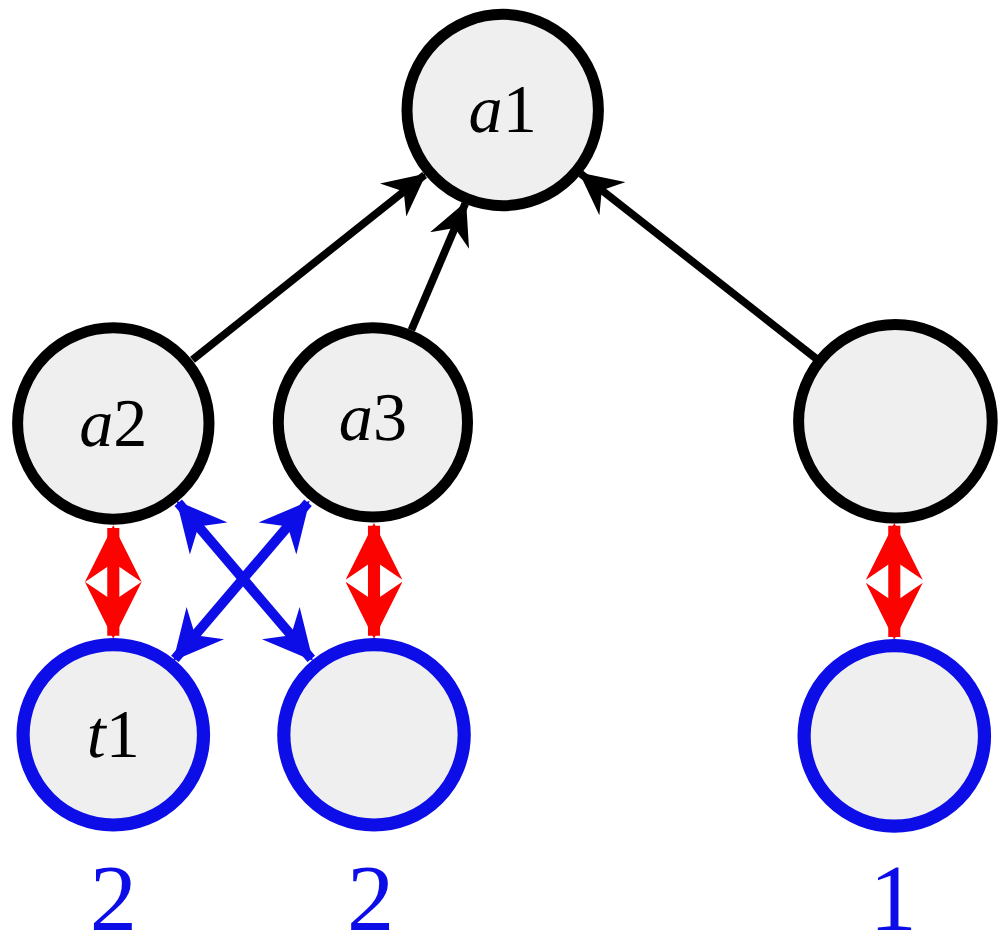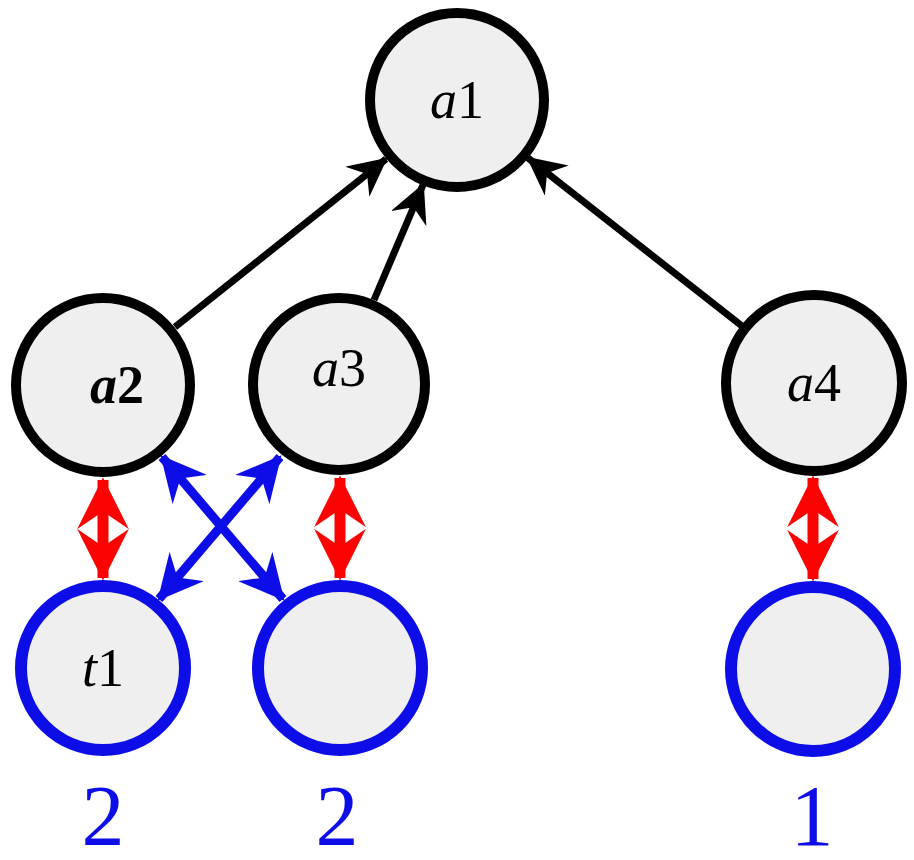--- a/index.html
+++ b/index.html
@@ -19,42 +19,42 @@
     position: absolute;
     left: 0;
     top: 0;
   }
   .node-label {
     position: absolute;
     width: 160px;
     height: 90px;
     line-height: 90px;
     text-align: center;
-    font-size: 54px;
+    font-size: 62px;
     color: #000000;
     font-style: normal;
     user-select: none;
   }
   .node-label::first-letter {
     font-style: italic;
   }
   .count-label {
     position: absolute;
     width: 160px;
     height: 80px;
     line-height: 80px;
     text-align: center;
     font-size: 86px;
     color: #0d0de8;
     user-select: none;
   }
   
   #lbl-a1 { left: 377px; top:  55px; }
-  #lbl-a2 { left:  37px; top: 340px; font-weight: bold; }
-  #lbl-a3 { left: 259px; top: 323px; }
+  #lbl-a2 { left:  23px; top: 340px; }
+  #lbl-a3 { left: 259px; top: 335px; }
   #lbl-a4 { left: 734px; top: 338px; }
   #lbl-t1 { left:  23px; top: 623px; }
   #lbl-t2 { left: 260px; top: 623px; }
   #lbl-t3 { left: 733px; top: 624px; }
   #cnt-t1 { left:  23px; top: 776px; }
   #cnt-t2 { left: 257px; top: 776px; }
   #cnt-t3 { left: 732px; top: 776px; }
 </style>
 </head>
 <body>
@@ -91,20 +91,19 @@
     <circle cx="814" cy="383" r="88" fill="#efefef" stroke="#000000" stroke-width="10"></circle>
 
     <circle cx="103" cy="668" r="82" fill="#efefef" stroke="#0d0de8" stroke-width="12"></circle>
     <circle cx="340" cy="668" r="82" fill="#efefef" stroke="#0d0de8" stroke-width="12"></circle>
     <circle cx="813" cy="669" r="82" fill="#efefef" stroke="#0d0de8" stroke-width="12"></circle>
   </svg>
 
   <div class="node-label" id="lbl-a1">a1</div>
   <div class="node-label" id="lbl-a2">a2</div>
   <div class="node-label" id="lbl-a3">a3</div>
-  <div class="node-label" id="lbl-a4">a4</div>
   <div class="node-label" id="lbl-t1">t1</div>
 
   <div class="count-label" id="cnt-t1">2</div>
   <div class="count-label" id="cnt-t2">2</div>
   <div class="count-label" id="cnt-t3">1</div>
 
 </div>
 
 </body></html>

